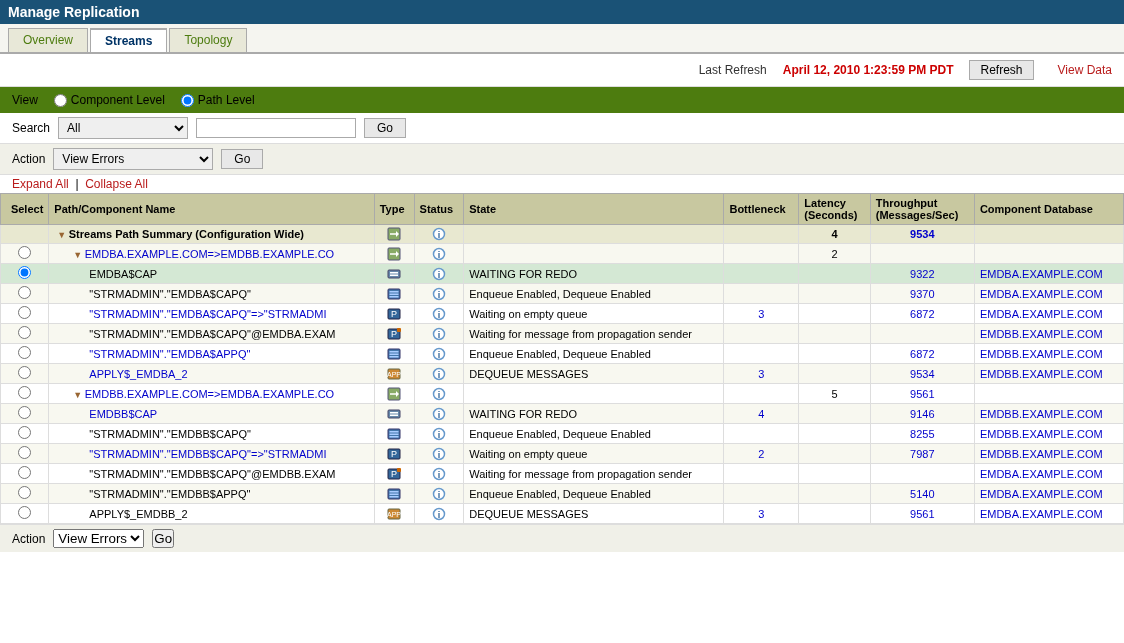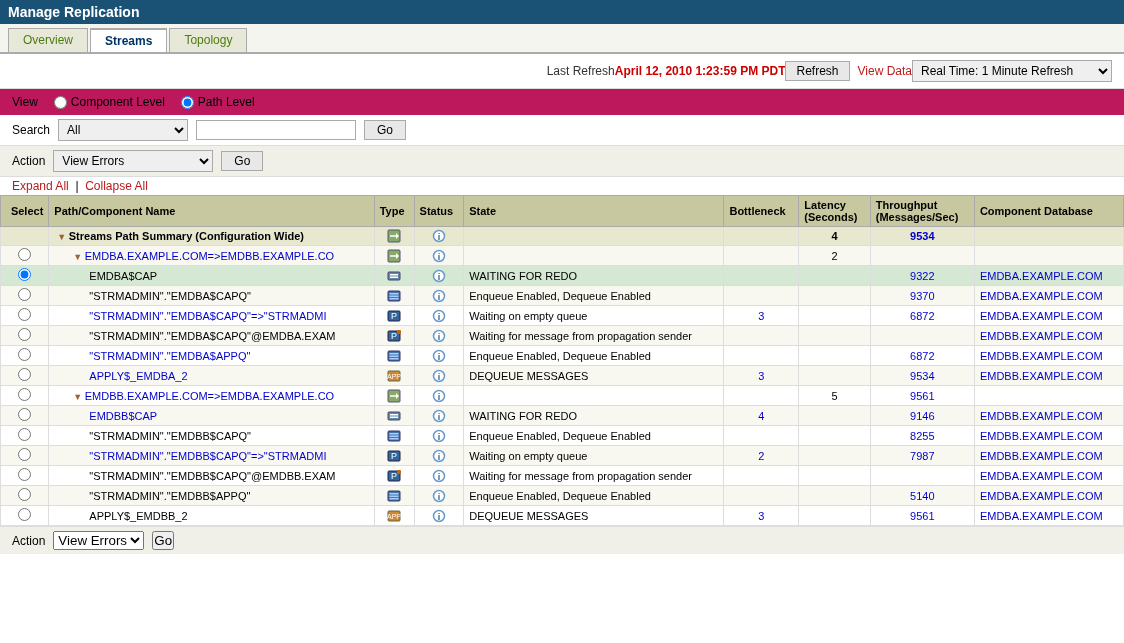--- a/index.html
+++ b/index.html
@@ -8,29 +8,29 @@
     
     .page-header { background: #1a5276; color: #fff; padding: 4px 8px; font-size: 14px; font-weight: bold; }
 
     
     .tabs-bar { display: flex; border-bottom: 2px solid #aaa; padding: 4px 8px 0 8px; background: #f5f5f0; }
     .tab { padding: 4px 14px; cursor: pointer; border: 1px solid #aaa; border-bottom: none; background: #e8e8d8; font-size: 12px; margin-right: 2px; }
     .tab.active { background: #fff; font-weight: bold; color: #003366; border-top: 2px solid #aaa; }
     .tab:not(.active) { color: #4d7c0f; }
 
     
-    .top-bar { display: flex; align-items: center; justify-content: flex-end; padding: 6px 12px; border-bottom: 1px solid #ddd; background: #fff; gap: 0; font-size: 12px; }
+    .top-bar { display: flex; align-items: center; justify-content: flex-end; padding: 6px 12px; border-bottom: 1px solid #ddd; background: #fff; gap: 16px; font-size: 12px; }
     .top-bar .last-refresh-label { color: #333; }
     .top-bar .refresh-date { color: #cc0000; font-weight: bold; }
     .top-bar .refresh-btn { border: 1px solid #aaa; background: #e8e8e8; padding: 2px 10px; cursor: pointer; font-size: 12px; }
     .top-bar .view-data-label { color: #b91c1c; margin-left: 8px; }
     .top-bar select { font-size: 12px; border: 1px solid #aaa; padding: 2px 4px; }
 
     
-    .view-row { display: flex; align-items: center; padding: 6px 12px; gap: 16px; background: #be185d; }
+    .view-row { display: flex; align-items: center; padding: 6px 12px; gap: 16px; background: #4d7c0f; }
     .view-row label { display: flex; align-items: center; gap: 4px; cursor: pointer; }
     .view-row span { font-weight: normal; }
 
     
     .search-row { display: flex; align-items: center; padding: 4px 12px; gap: 8px; background: #fff; }
     .search-row label { font-size: 12px; }
     .search-row select { font-size: 12px; border: 1px solid #aaa; padding: 2px 4px; width: 130px; }
     .search-row input[type=text] { border: 1px solid #aaa; padding: 2px 4px; width: 160px; font-size: 12px; }
     .search-row button { border: 1px solid #aaa; background: #e8e8e8; padding: 2px 12px; cursor: pointer; font-size: 12px; }
 
@@ -76,25 +76,20 @@
   <div class="tab">Overview</div>
   <div class="tab active">Streams</div>
   <div class="tab">Topology</div>
 </div>
 
 <div class="top-bar">
   <span class="last-refresh-label">Last Refresh</span>
   <span class="refresh-date">April 12, 2010 1:23:59 PM PDT</span>
   <button class="refresh-btn">Refresh</button>
   <span class="view-data-label">View Data</span>
-  <select>
-    <option>Real Time: 1 Minute Refresh</option>
-    <option>Manual Refresh</option>
-    <option>Real Time: 30 Seconds Refresh</option>
-  </select>
 </div>
 
 <div class="view-row">
   <span style="font-size:12px;">View</span>
   <label>
     <input type="radio" name="viewlevel" value="component" style="">
     <span>Component Level</span>
   </label>
   <label>
     <input type="radio" name="viewlevel" value="path" checked="" style="">

